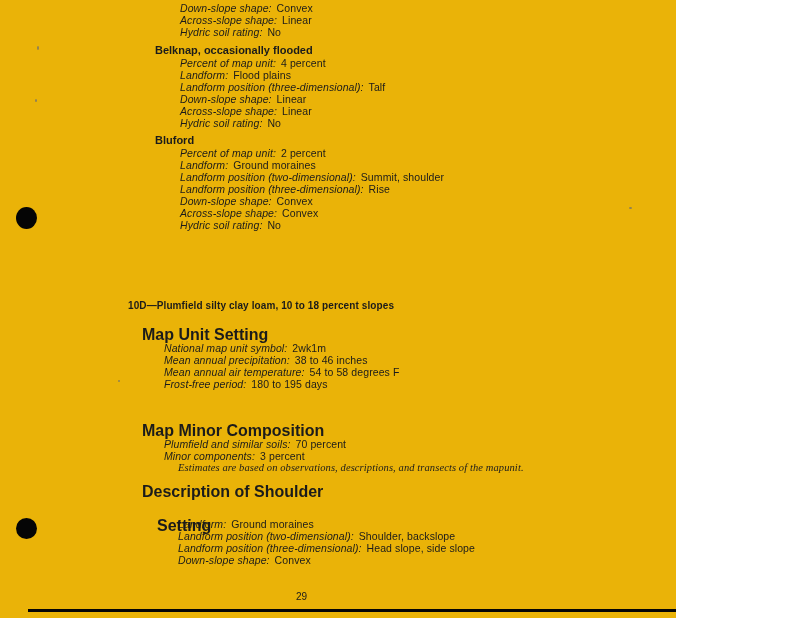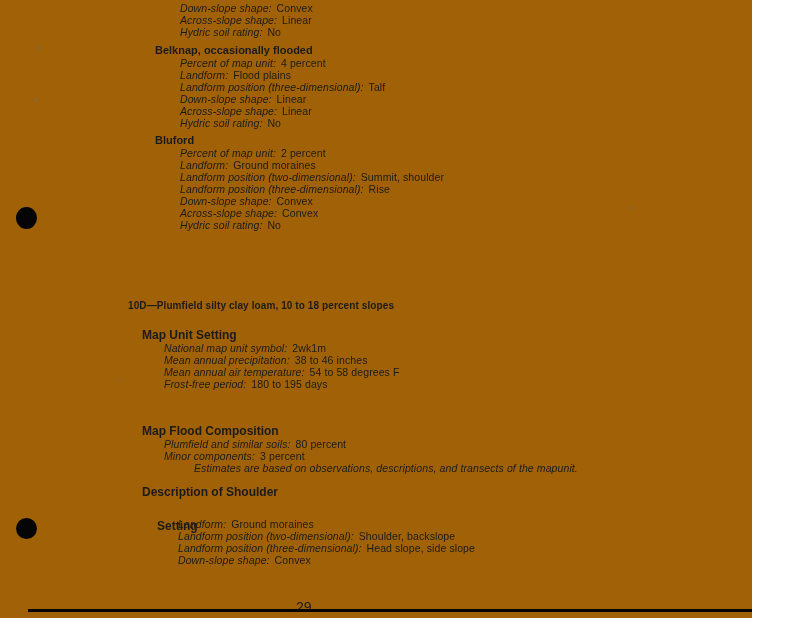--- a/index.html
+++ b/index.html
@@ -1,34 +1,34 @@
 <!DOCTYPE html>
 <html><head>
 <meta charset="utf-8">
 <style>
   * { margin:0; padding:0; box-sizing:border-box; }
   html, body { background:#ffffff; }
   .page {
     position:relative;
-    width:752px;
+    width:676px;
     height:618px;
-    background:#a16207;
+    background:#eab308;
     font-family:"Liberation Sans", sans-serif;
     color:#1b1b1b;
     overflow:hidden;
   }
   .block { position:absolute; white-space:nowrap; }
   .line { font-size:10.5px; line-height:12px; height:12px; letter-spacing:0.1px; }
   .lbl { font-style:italic; }
   .val { margin-left:5px; }
   .h-comp { font-weight:700; font-size:11px; line-height:12px; }
-  .h-sub  { font-weight:700; font-size:12px; line-height:12px; }
+  .h-sub  { font-weight:700; font-size:16px; line-height:12px; }
   .h-section { font-weight:700; font-size:10px; letter-spacing:0.1px; }
-  .note { font-style:italic; margin-left:30px; }
-  .page-num { font-size:14px;margin-top:8px; }
+  .note { font-style:italic; margin-left:14px;font-family:Liberation Serif, serif; }
+  .page-num { font-size:10px; }
   .punch { position:absolute; background:#050505; border-radius:50%; }
   .edge-line { position:absolute; background:#050505; }
   .speck { position:absolute; background:#6f6f6f; border-radius:50%; opacity:.75; }
 </style>
 </head>
 <body>
 
 <div class="page">
 
   <div class="block" style="left:180px;top:2px">
@@ -61,23 +61,23 @@
   <div class="block h-section" style="left:128px;top:300px">10D—Plumfield silty clay loam, 10 to 18 percent slopes</div>
 
   <div class="block h-sub" style="left:142px;top:329px">Map Unit Setting</div>
   <div class="block" style="left:164px;top:342px">
     <div class="line"><span class="lbl">National map unit symbol:</span><span class="val">2wk1m</span></div>
     <div class="line"><span class="lbl">Mean annual precipitation:</span><span class="val">38 to 46 inches</span></div>
     <div class="line"><span class="lbl">Mean annual air temperature:</span><span class="val">54 to 58 degrees F</span></div>
     <div class="line"><span class="lbl">Frost-free period:</span><span class="val">180 to 195 days</span></div>
   </div>
 
-  <div class="block h-sub" style="left:142px;top:425px">Map Flood Composition</div>
+  <div class="block h-sub" style="left:142px;top:425px">Map Minor Composition</div>
   <div class="block" style="left:164px;top:438px">
-    <div class="line"><span class="lbl">Plumfield and similar soils:</span><span class="val">80 percent</span></div>
+    <div class="line"><span class="lbl">Plumfield and similar soils:</span><span class="val">70 percent</span></div>
     <div class="line"><span class="lbl">Minor components:</span><span class="val">3 percent</span></div>
     <div class="line note">Estimates are based on observations, descriptions, and transects of the mapunit.</div>
   </div>
 
   <div class="block h-sub" style="left:142px;top:486px">Description of Shoulder</div>
   <div class="block h-sub" style="left:157px;top:520px">Setting</div>
   <div class="block" style="left:178px;top:518px">
     <div class="line"><span class="lbl">Landform:</span><span class="val">Ground moraines</span></div>
     <div class="line"><span class="lbl">Landform position (two-dimensional):</span><span class="val">Shoulder, backslope</span></div>
     <div class="line"><span class="lbl">Landform position (three-dimensional):</span><span class="val">Head slope, side slope</span></div>

